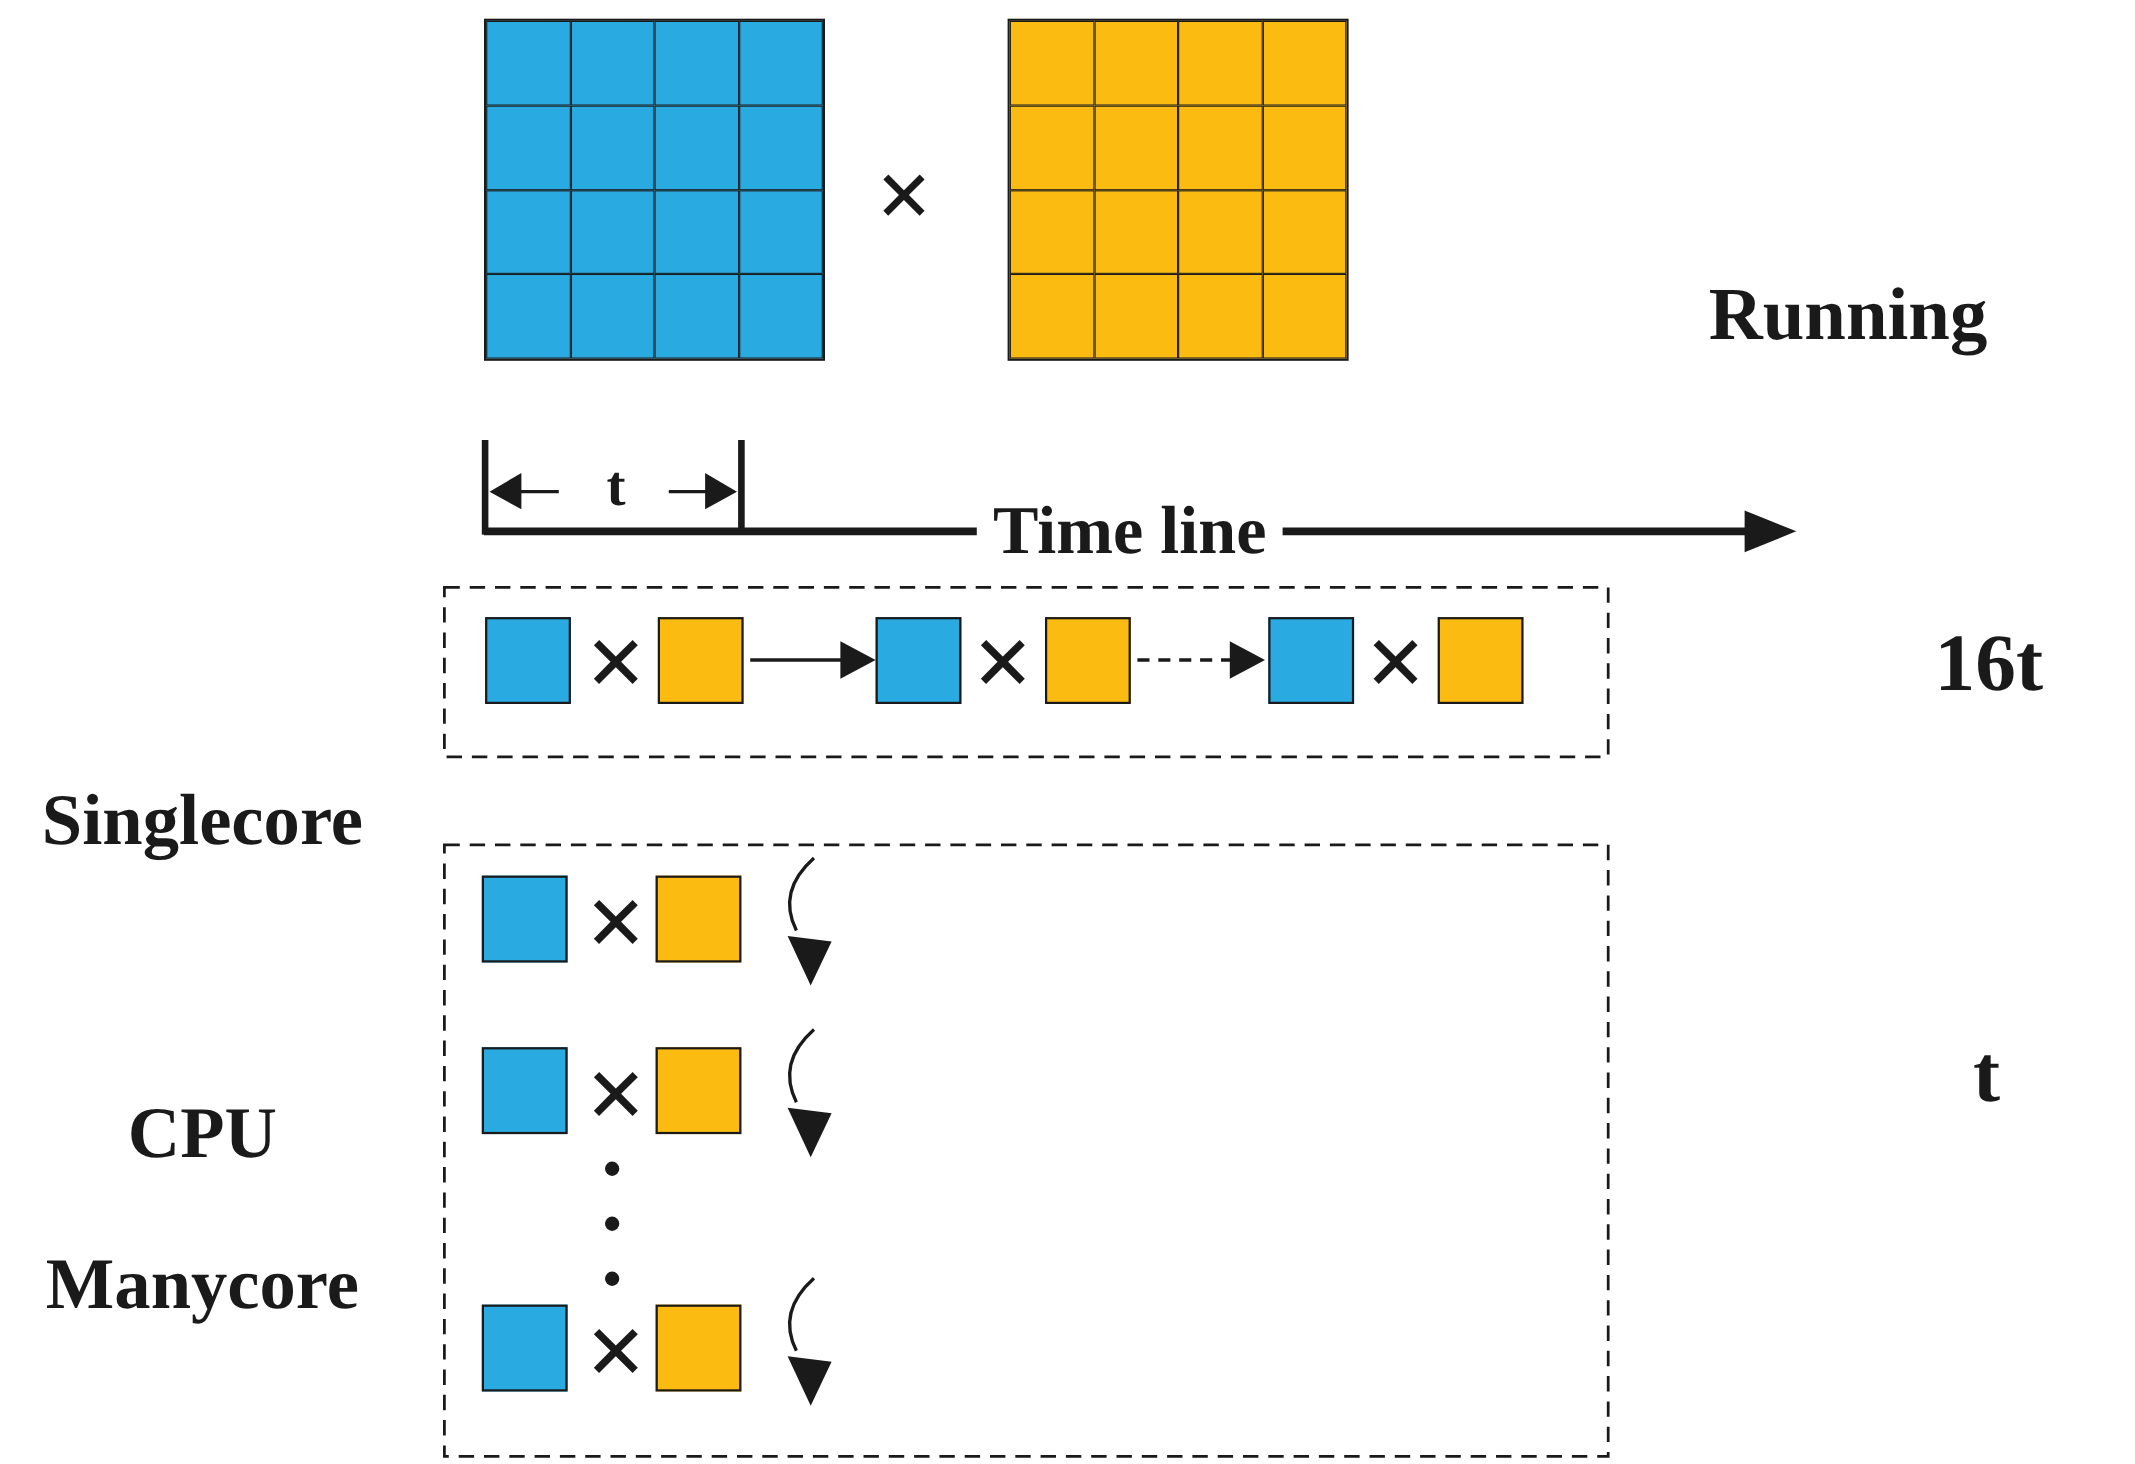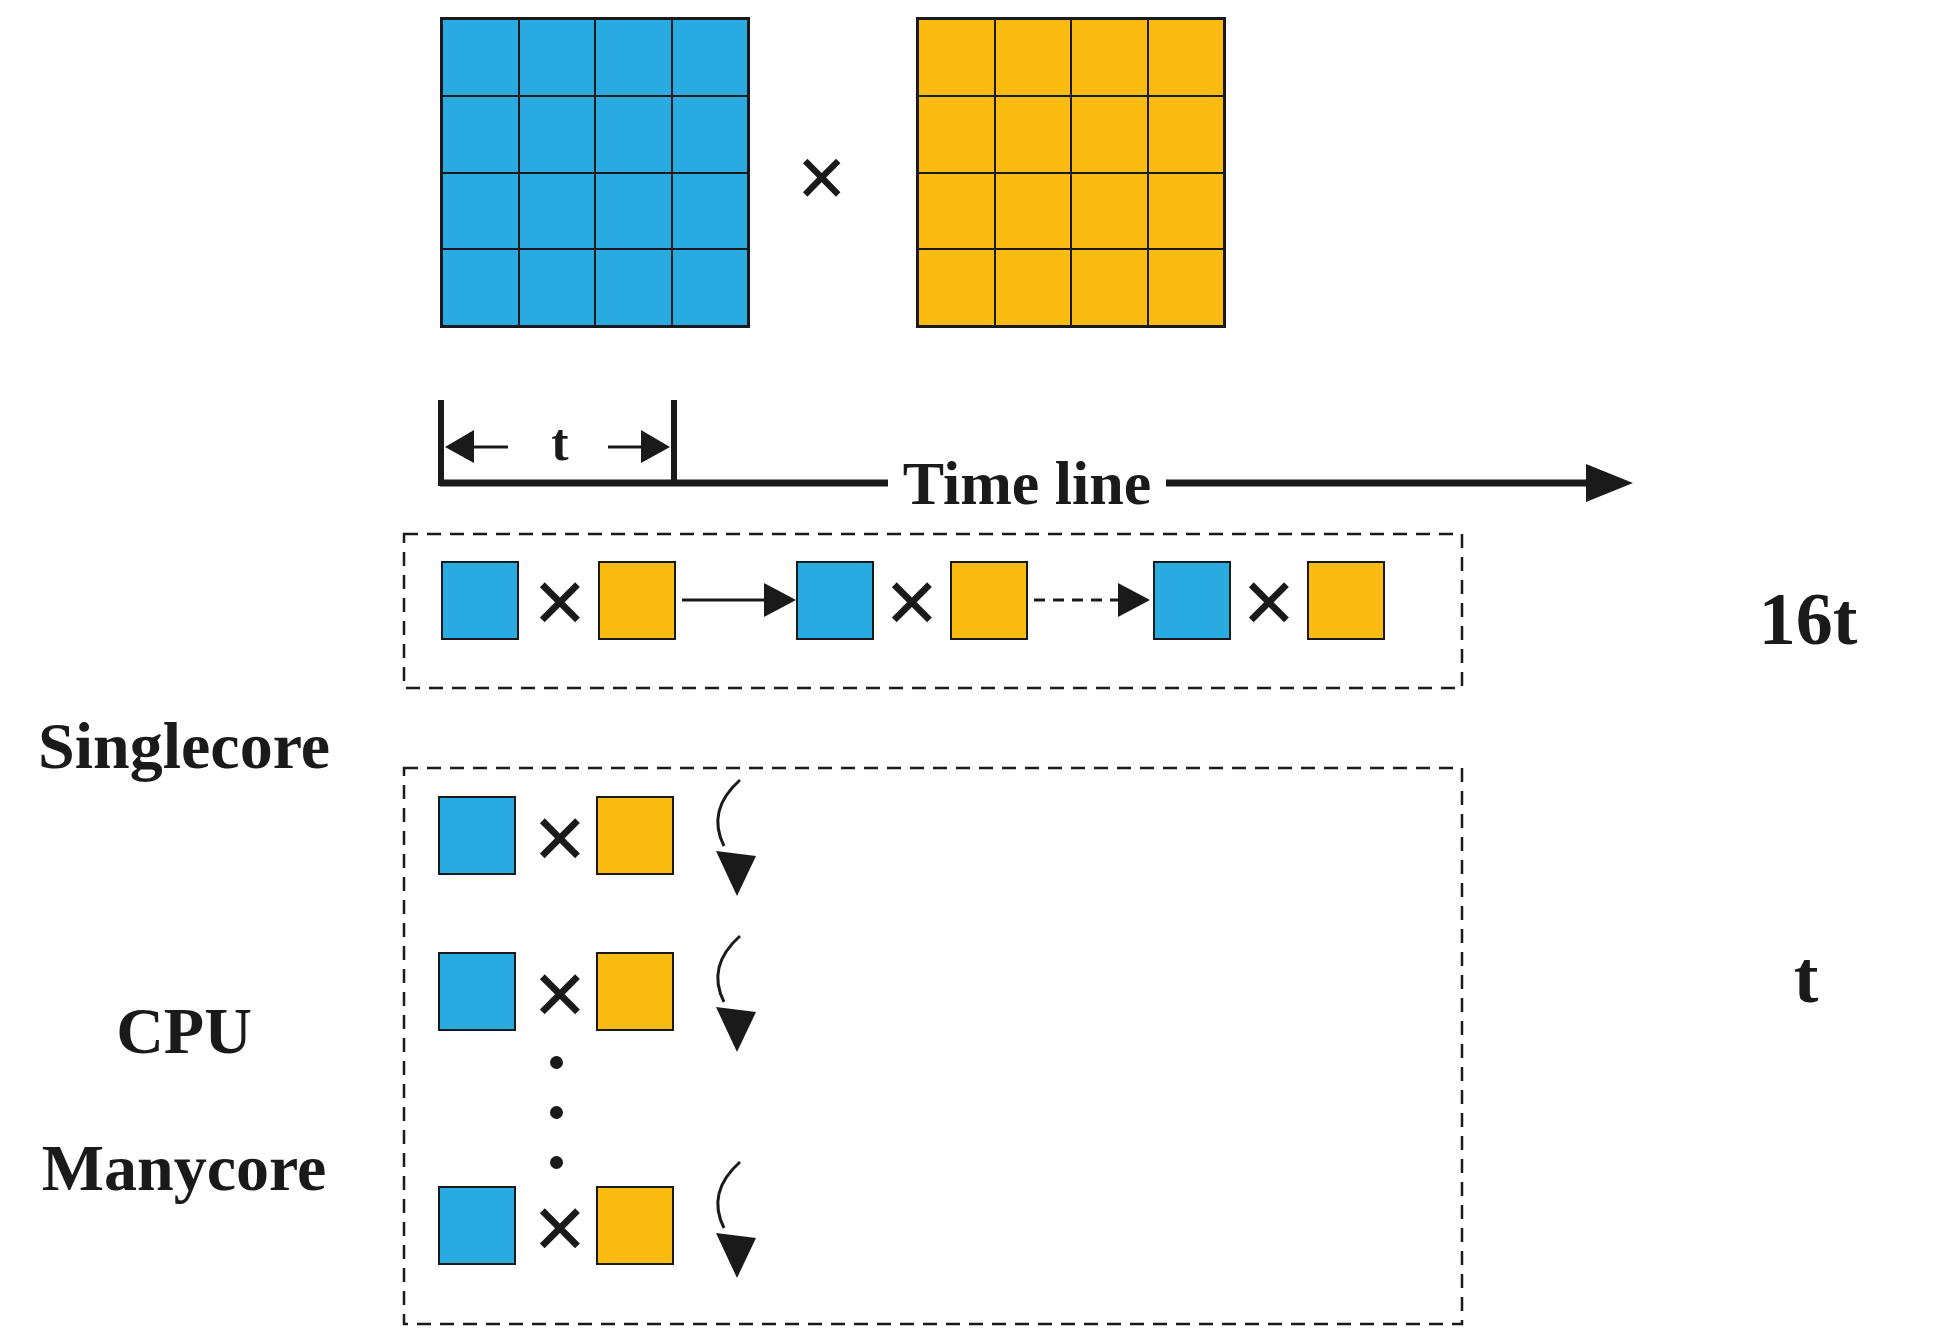--- a/index.html
+++ b/index.html
@@ -71,20 +71,21 @@
       <div class="cell" style="background: rgb(252, 187, 16);"></div>
       <div class="cell" style="background: rgb(252, 187, 16);"></div>
       <div class="cell" style="background: rgb(252, 187, 16);"></div>
       <div class="cell" style="background: rgb(252, 187, 16);"></div>
       <div class="cell" style="background: rgb(252, 187, 16);"></div>
       <div class="cell" style="background: rgb(252, 187, 16);"></div>
       <div class="cell" style="background: rgb(252, 187, 16);"></div>
     </div>
 
   <div class="label" style="left:1500px;top:50px;width:360px;font-size:68px;line-height:94px;">
+    <div>Running</div>
   </div>
 
   <div class="label" style="left:530px;top:417px;width:60px;font-size:52px;line-height:52px;">t</div>
   <div class="label" style="left:0px;top:508px;width:368px;font-size:66px;line-height:95px;">
     <div>Singlecore</div>
     <div>CPU</div>
   </div>
 
   <div class="label" style="left:877px;top:452px;width:300px;font-size:62px;line-height:62px;">Time line</div>
 
@@ -93,21 +94,21 @@
   <div class="sq orange-fill" style="left:598px;top:561px;"></div>
 
   <div class="sq blue-fill" style="left:796px;top:561px;"></div>
   <span class="mult mult-small" style="left:912px;top:602px;">×</span>
   <div class="sq orange-fill" style="left:950px;top:561px;"></div>
 
   <div class="sq blue-fill" style="left:1153px;top:561px;"></div>
   <span class="mult mult-small" style="left:1269px;top:602px;">×</span>
   <div class="sq orange-fill" style="left:1307px;top:561px;"></div>
 
-  <div class="label" style="left:1708px;top:566px;width:200px;font-size:74px;line-height:74px;margin-top:16px;">16t</div>
+  <div class="label" style="left:1708px;top:566px;width:200px;font-size:74px;line-height:74px;">16t</div>
 
   <div class="label" style="left:0px;top:930px;width:368px;font-size:66px;line-height:95px;">
     <div>Manycore</div>
     
   </div>
 
   <div class="sq blue-fill" style="left:438px;top:796px;"></div>
   <span class="mult mult-small" style="left:560px;top:838px;">×</span>
   <div class="sq orange-fill" style="left:596px;top:796px;"></div>
 

